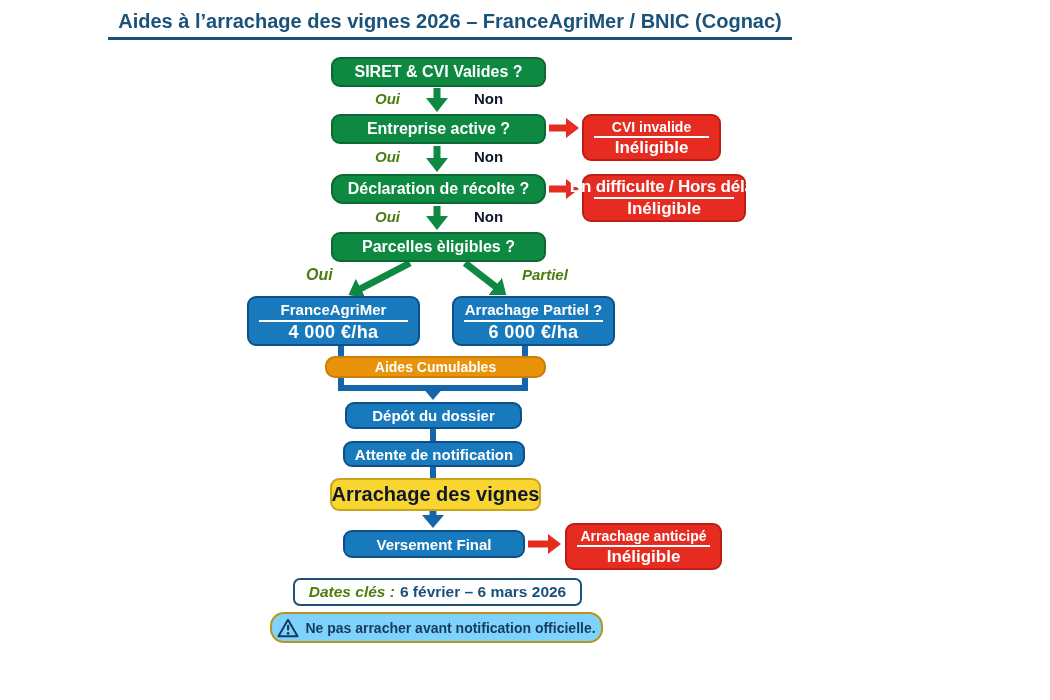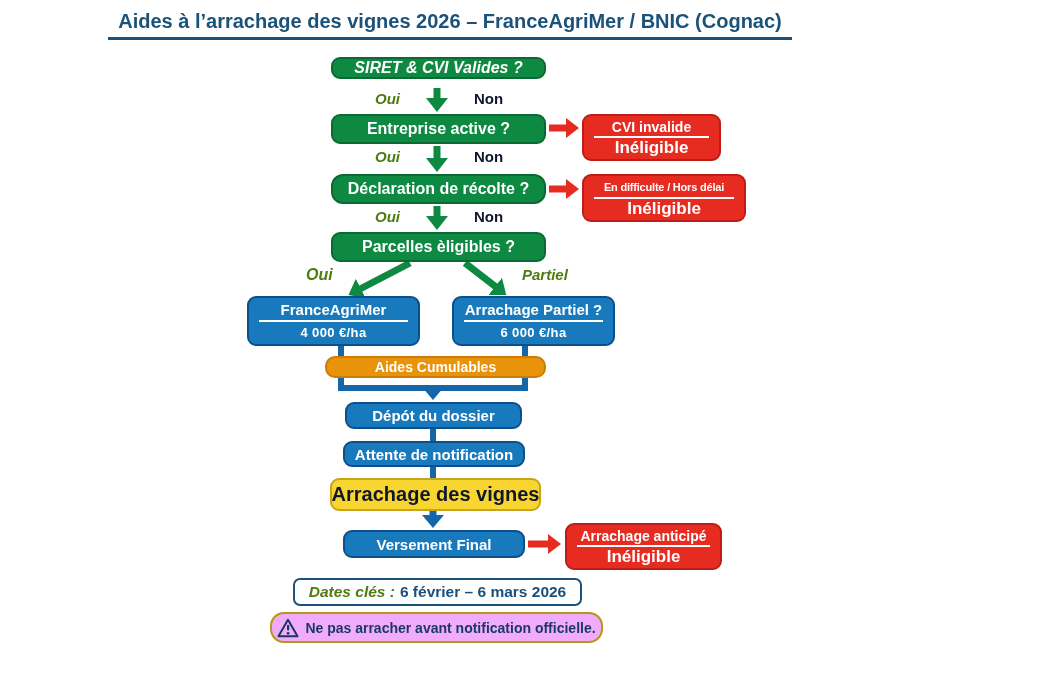--- a/index.html
+++ b/index.html
@@ -15,33 +15,33 @@
   .green{background:#0e8942;border:2px solid #0b6a33;font-size:16px;}
   .blue{background:#187abc;border:2px solid #0d4f8b;font-size:15px;}
   .red{background:#e62b21;border:2px solid#bd1d15;font-size:15px;}
   .orange{background:#e9930a;border:2px solid #c97d06;font-size:14px;border-radius:10px;}
   .yellow{background:#f9d531;border:2px solid #c8a41c;color:#0f172a;font-size:20px;}
   .split{flex-direction:column;padding:1px 0;}
   .split .l1,.split .l2{flex:1;display:flex;align-items:center;justify-content:center;width:100%;box-sizing:border-box;}
   .divider{height:2px;background:#ffffff;align-self:stretch;margin:0 10px;flex:none;}
   .red .l1{font-size:14px;}
   .red .l2{font-size:17px;}
-  .red .l1.small{font-size:11px;letter-spacing:-0.2px;}
+  .red .l1.small{font-size:17px;letter-spacing:-0.2px;}
   .aid .l1{font-size:15px;}
-  .aid .l2{font-size:13px;letter-spacing:0.4px;}
+  .aid .l2{font-size:18px;letter-spacing:0.4px;}
   .lbl{position:absolute;font-weight:bold;font-size:15px;z-index:3;white-space:nowrap;}
   .t-green{color:#4d7c0f;font-style:italic;}
   .t-red{color:#0f172a;}
   .dates{position:absolute;left:293px;top:578px;width:289px;height:28px;box-sizing:border-box;
          background:#ffffff;border:2px solid #1a527a;border-radius:7px;display:flex;
          align-items:center;justify-content:center;font-weight:bold;font-size:15.5px;
          z-index:2;white-space:nowrap;}
   .dates .val{color:#1a4f7c;margin-left:5px;}
   .warn{position:absolute;left:270px;top:612px;width:333px;height:31px;box-sizing:border-box;
-        background:#f0abfc;border:2px solid #b8941a;border-radius:14px;display:flex;
+        background:#7dd3fc;border:2px solid #b8941a;border-radius:14px;display:flex;
         align-items:center;justify-content:center;font-weight:bold;font-size:14px;
         color:#17395f;z-index:2;white-space:nowrap;gap:6px;}
   .warn svg{flex:none;}
 </style>
 </head>
 <body>
 
 <div class="stage">
 
   <svg class="wires" width="1050" height="700" viewBox="0 0 1050 700">
@@ -68,21 +68,21 @@
     <line x1="338" y1="388" x2="528" y2="388" stroke="#1565ab" stroke-width="6"></line>
     <line x1="433" y1="385" x2="433" y2="388" stroke="#1565ab" stroke-width="7" marker-end="url(#mb)"></line>
     <line x1="433" y1="428" x2="433" y2="442" stroke="#1565ab" stroke-width="6"></line>
     <line x1="433" y1="465" x2="433" y2="479" stroke="#1565ab" stroke-width="6"></line>
     <line x1="433" y1="511" x2="433" y2="516" stroke="#1565ab" stroke-width="7" marker-end="url(#mb)"></line>
     <line x1="528" y1="544" x2="549" y2="544" stroke="#e62b21" stroke-width="7" marker-end="url(#mr)"></line>
   </svg>
 
   <div class="title">Aides à l’arrachage des vignes 2026 – FranceAgriMer / BNIC (Cognac)</div>
 
-  <div class="box green" style="left:331px;top:57px;width:215px;height:22px;font-style:italic;">SIRET &amp; CVI Valides ?</div>
+  <div class="box green" style="left:331px;top:57px;width:215px;height:30px;">SIRET &amp; CVI Valides ?</div>
 
   <div class="lbl t-green" style="left:375px;top:90px;">Oui</div>
   <div class="lbl t-red" style="left:474px;top:90px;">Non</div>
 
   <div class="box green" style="left:331px;top:114px;width:215px;height:30px;">Entreprise active ?</div>
 
   <div class="lbl t-green" style="left:375px;top:148px;">Oui</div>
   <div class="lbl t-red" style="left:474px;top:148px;">Non</div>
 
   <div class="box green" style="left:331px;top:174px;width:215px;height:30px;border-radius:12px;">Déclaration de récolte ?</div>

